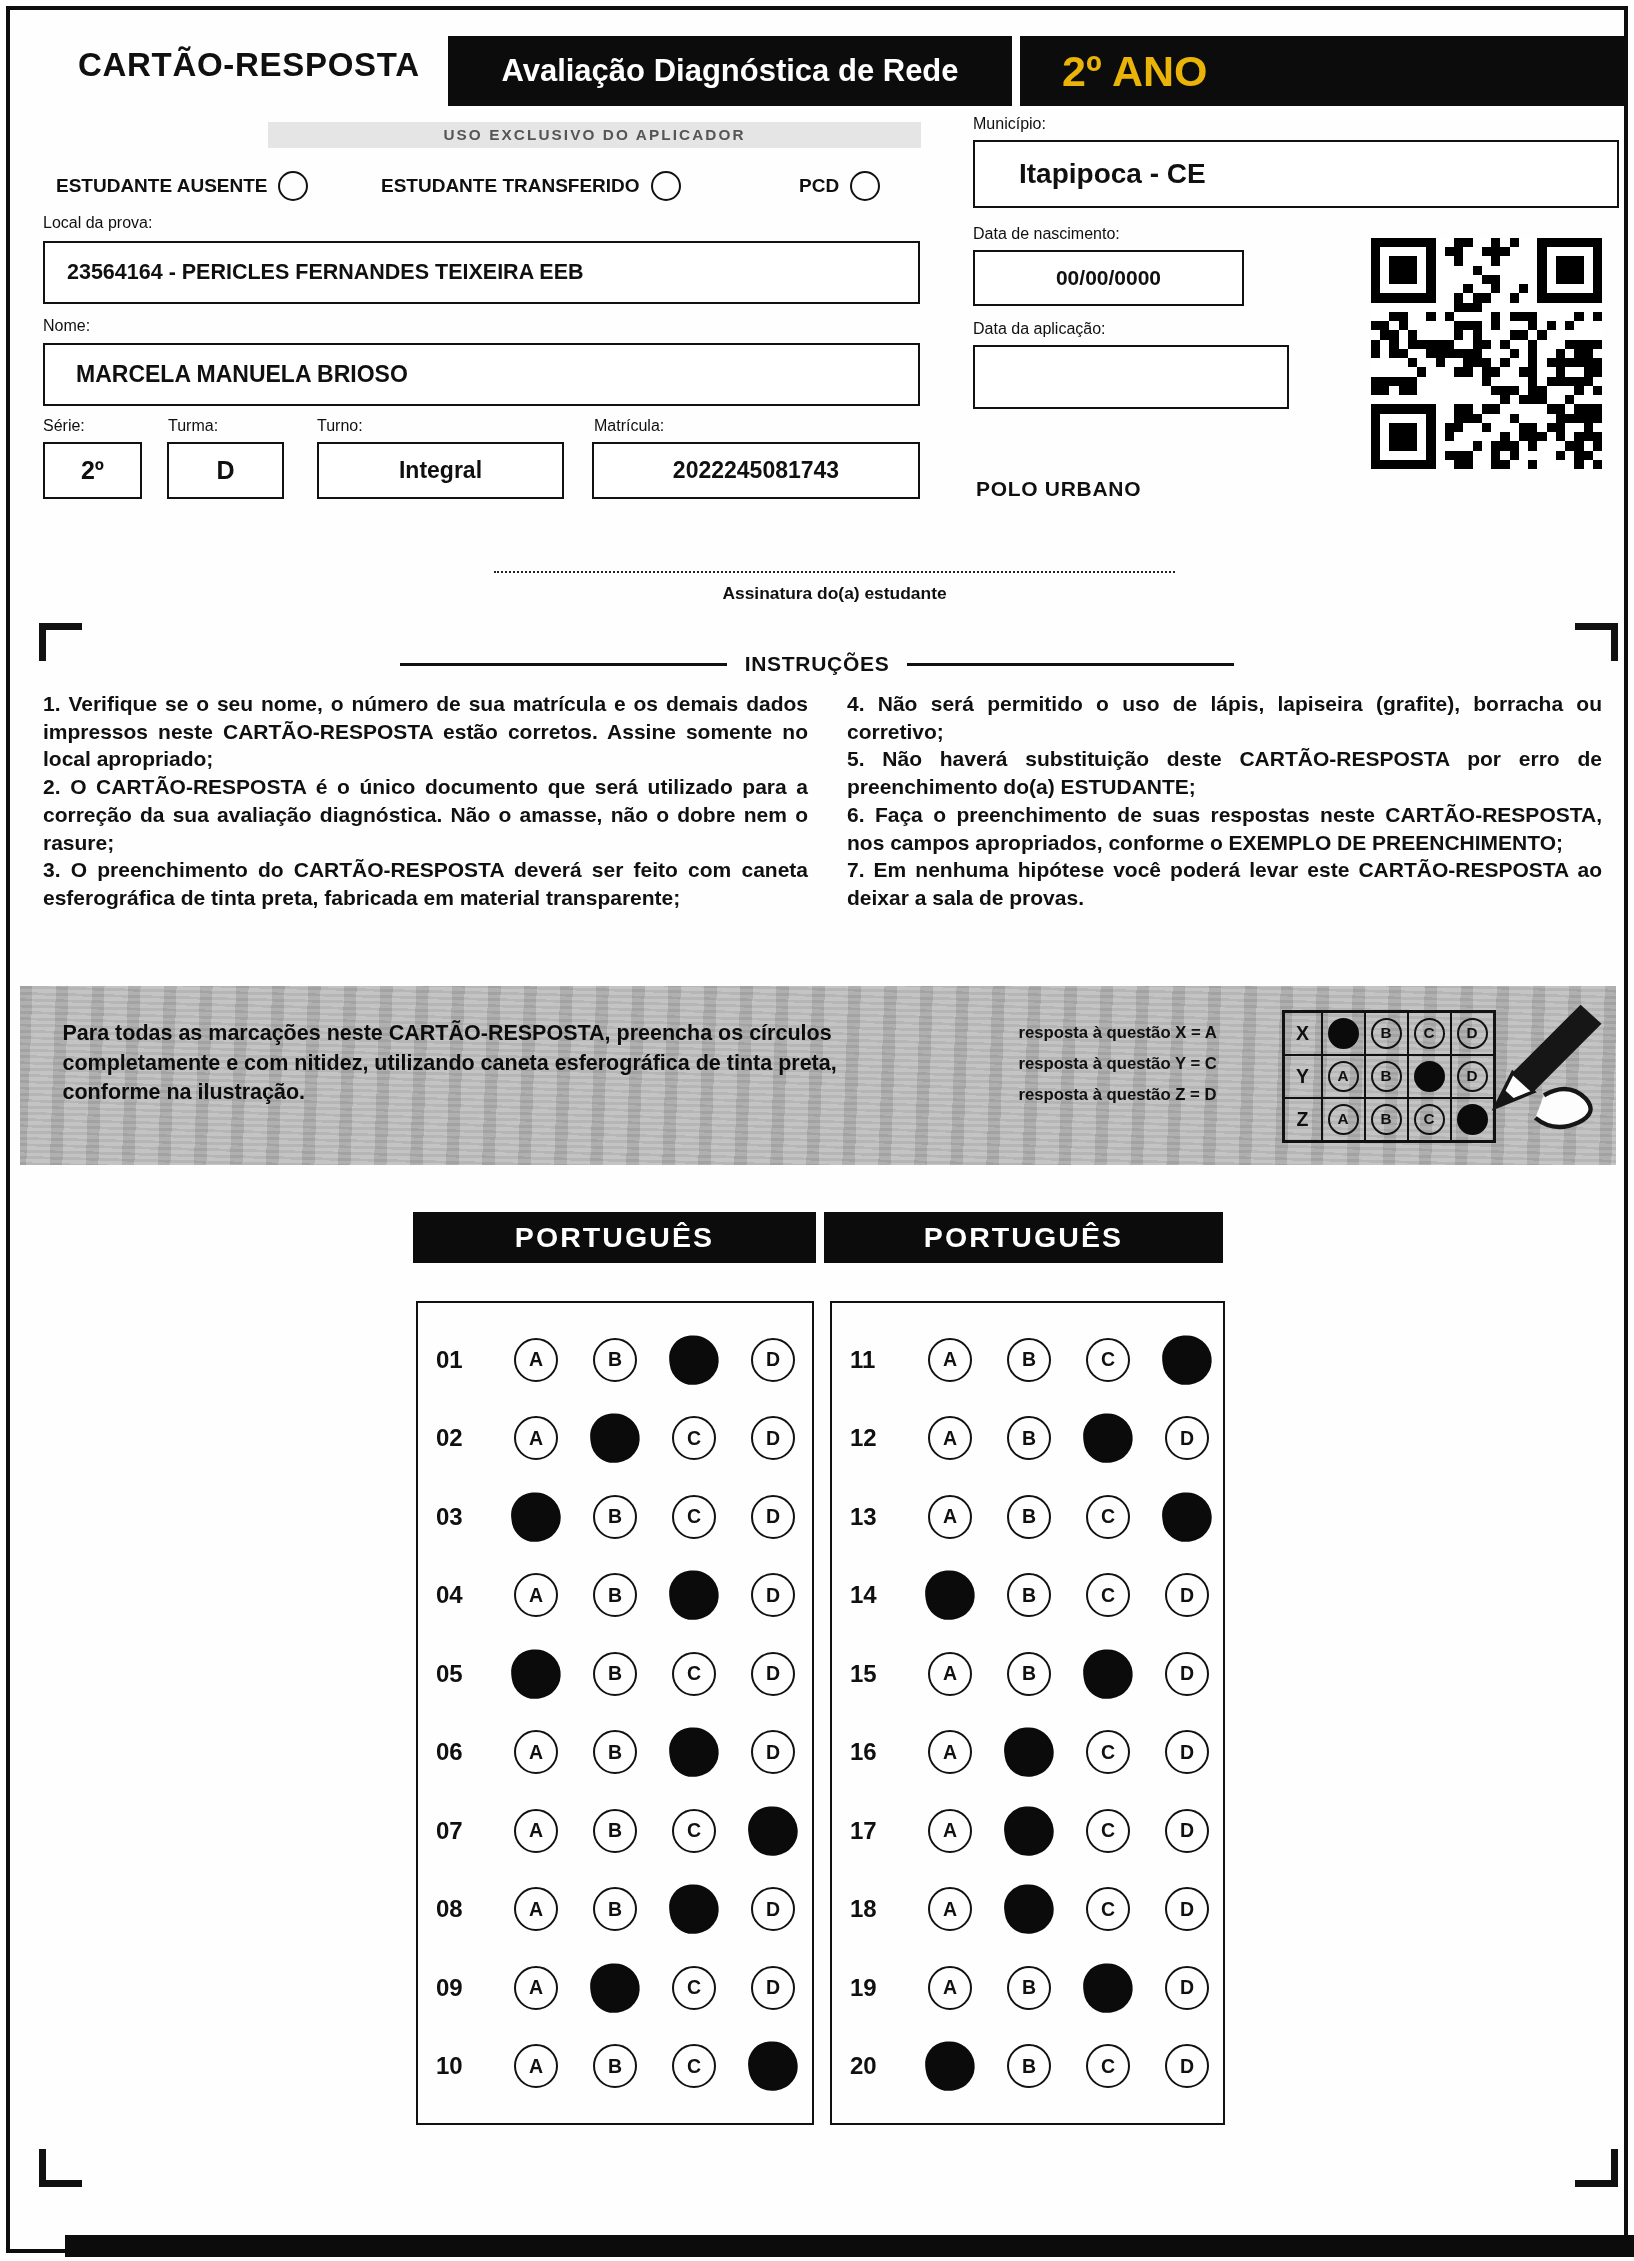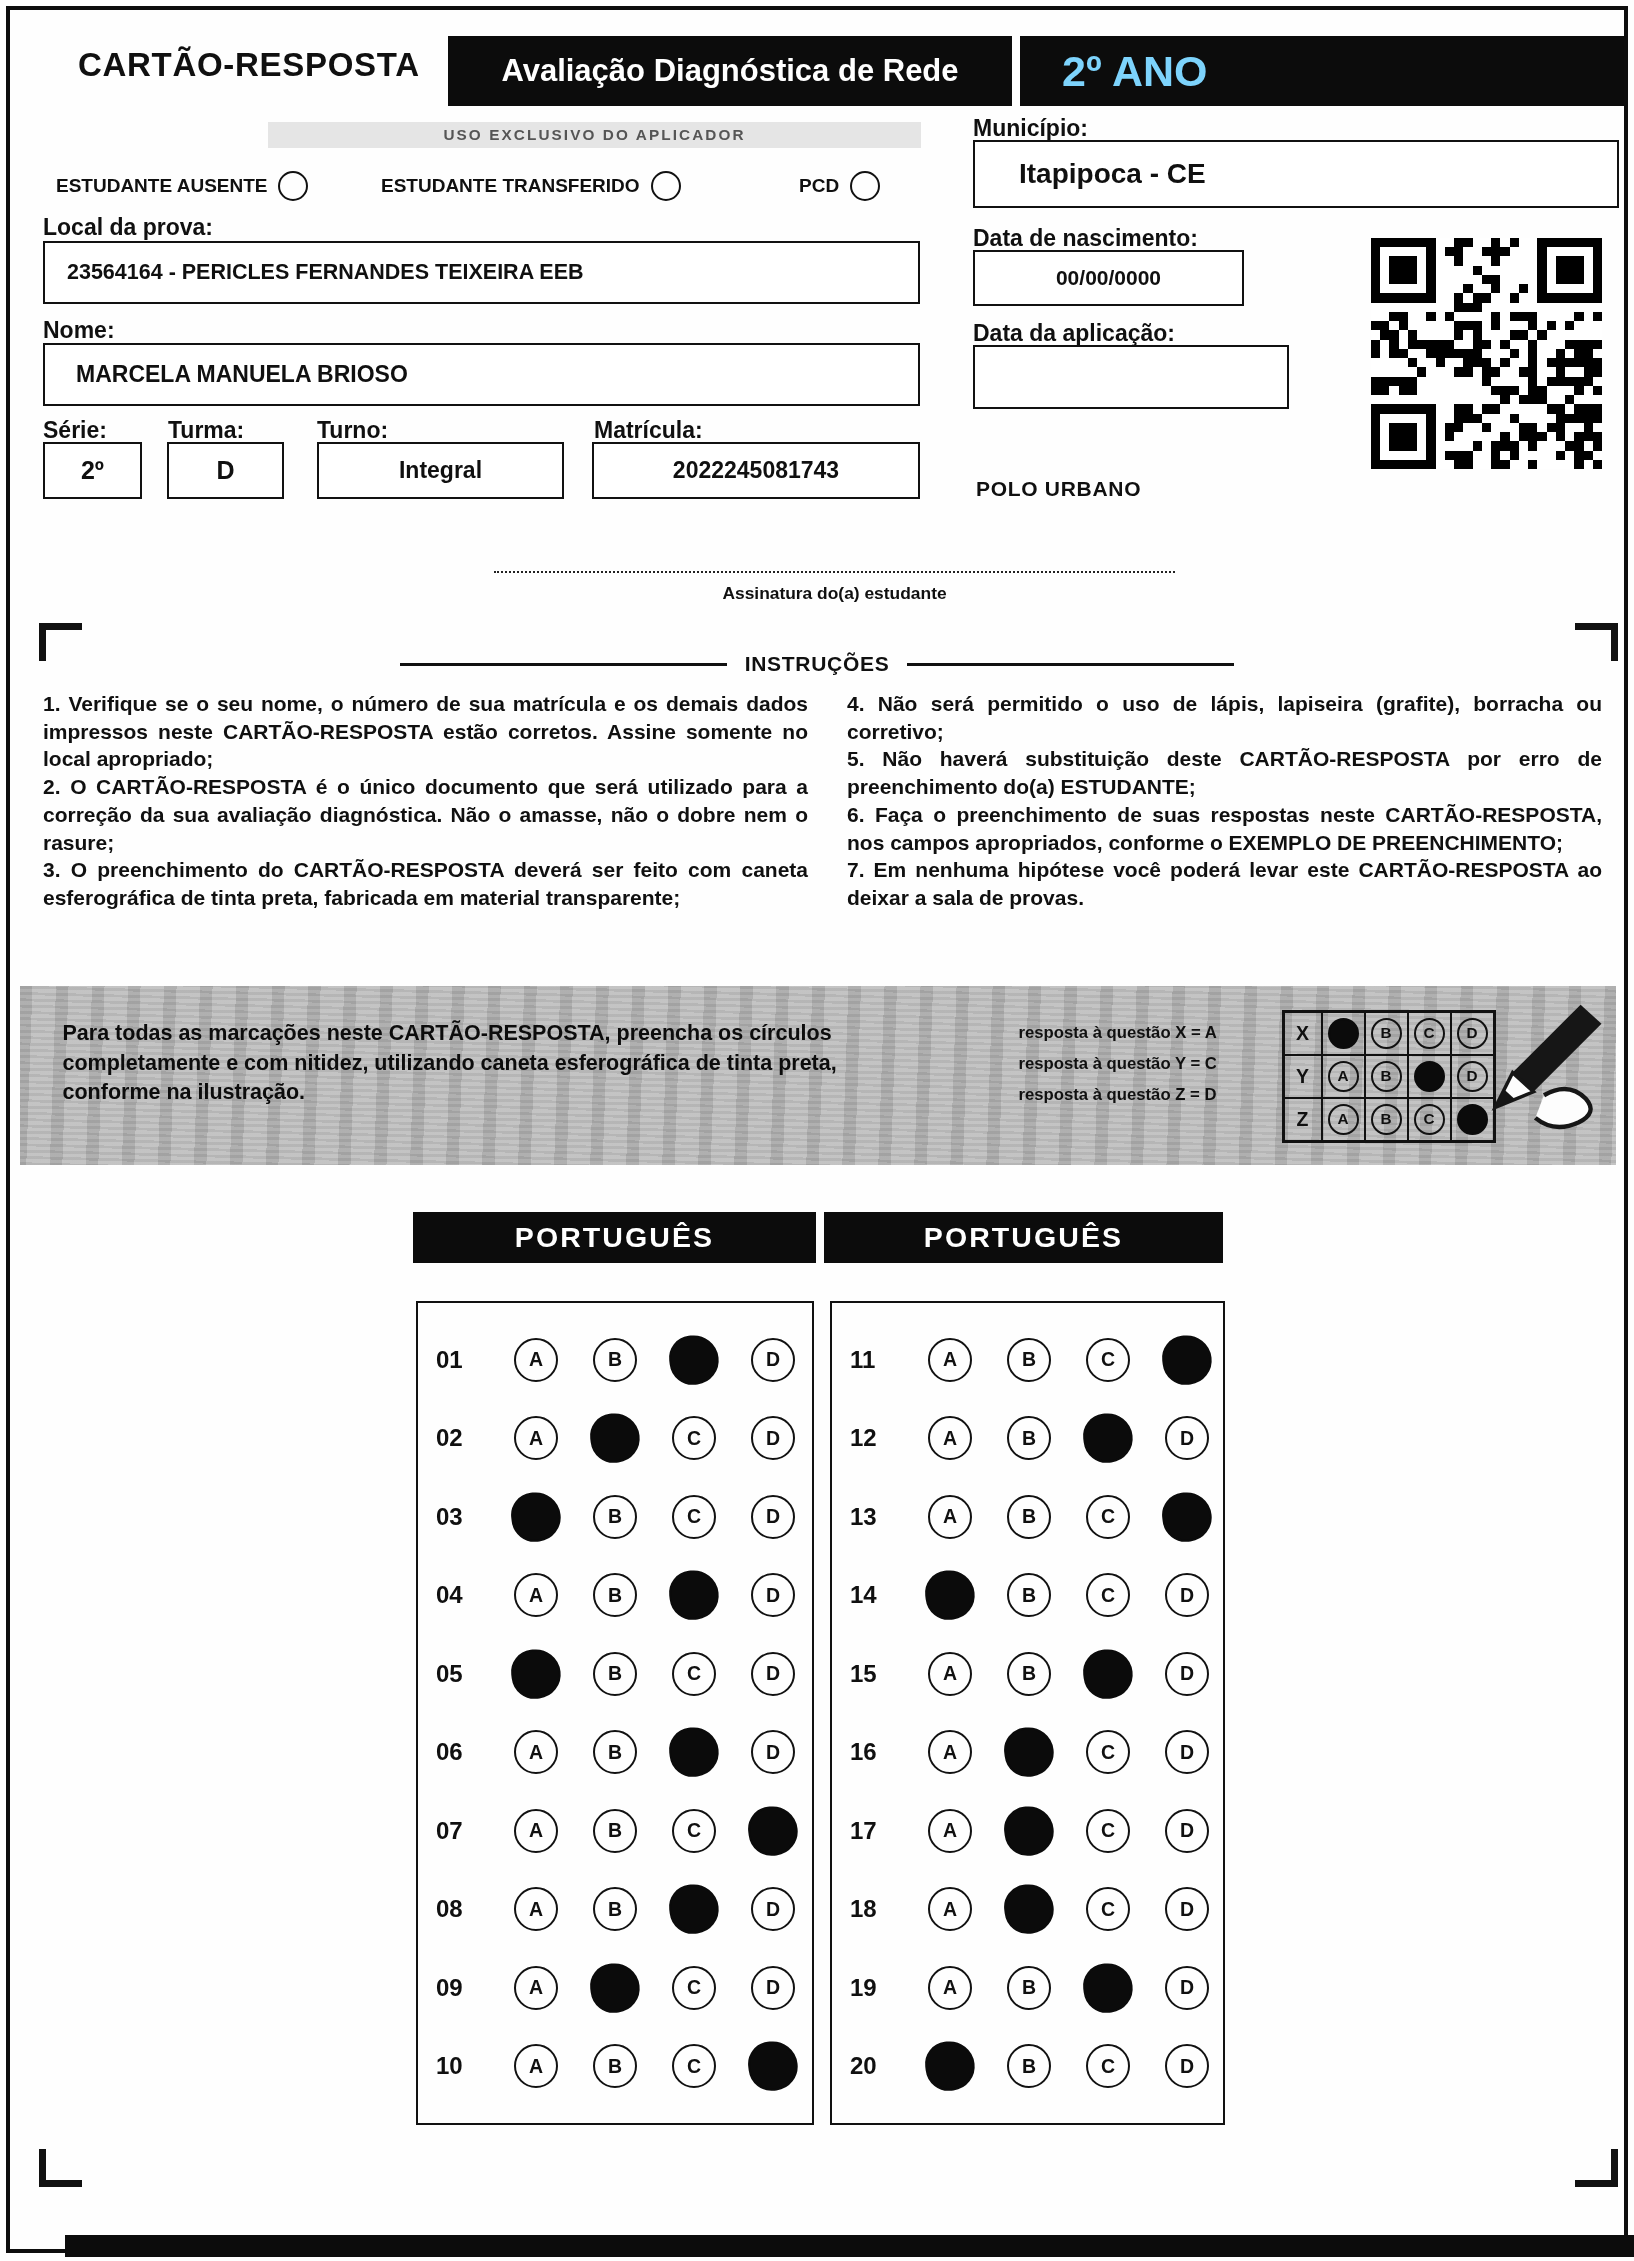--- a/index.html
+++ b/index.html
@@ -4,33 +4,33 @@
 <style>
   html,body{margin:0;padding:0;}
   body{width:1634px;height:2261px;background:#ffffff;font-family:"Liberation Sans",sans-serif;color:#101010;}
   .page{position:relative;width:1634px;height:2261px;background:#fefefe;overflow:hidden;}
   .page-border{position:absolute;left:6.3px;top:6.3px;right:6.3px;bottom:8.3px;border:4.2px solid #0d0d0d;pointer-events:none;}
 
   
   .hdr-title{position:absolute;left:78px;top:46px;font-size:33px;font-weight:bold;letter-spacing:0.7px;}
   .hdr-exam{position:absolute;left:448px;top:36px;width:564px;height:70px;background:#0c0c0c;color:#fff;
             font-size:31px;font-weight:bold;display:flex;align-items:center;justify-content:center;}
-  .hdr-grade{position:absolute;left:1020px;top:36px;width:604px;height:70px;background:#0c0c0c;color:#7dd3fc;
+  .hdr-grade{position:absolute;left:1020px;top:36px;width:604px;height:70px;background:#0c0c0c;color:#eab308;
              font-size:43px;font-weight:bold;display:flex;align-items:center;padding-left:42px;box-sizing:border-box;}
 
   
   .admin-bar{position:absolute;left:268px;top:122px;width:653px;height:26px;background:#e5e5e5;color:#555;
              font-size:15.3px;font-weight:bold;letter-spacing:2.1px;display:flex;align-items:center;justify-content:center;}
   .chk{position:absolute;top:171px;display:flex;align-items:center;gap:11px;font-size:19px;font-weight:bold;}
   .chk-circle{width:26px;height:26px;border:2.1px solid #111;border-radius:50%;flex-shrink:0;}
   .chk-ausente{left:56px;}
   .chk-transferido{left:381px;}
   .chk-pcd{left:799px;}
 
-  .fld-label{position:absolute;font-size:23px;font-weight:bold;}
+  .fld-label{position:absolute;font-size:16px;font-weight:normal;}
   .fld-box{position:absolute;border:2.1px solid #111;background:#fff;display:flex;align-items:center;font-weight:bold;box-sizing:border-box;}
   .lbl-local{left:43px;top:214px;}
   .box-local{left:43px;top:241px;width:877px;height:63px;padding-left:22px;font-size:21.5px;}
   .lbl-nome{left:43px;top:317px;}
   .box-nome{left:43px;top:343px;width:877px;height:63px;padding-left:31px;font-size:23px;}
   .lbl-serie{left:43px;top:417px;}
   .lbl-turma{left:168px;top:417px;}
   .lbl-turno{left:317px;top:417px;}
   .lbl-matricula{left:594px;top:417px;}
   .box-serie{left:43px;top:442px;width:99px;height:57px;justify-content:center;font-size:25px;}

